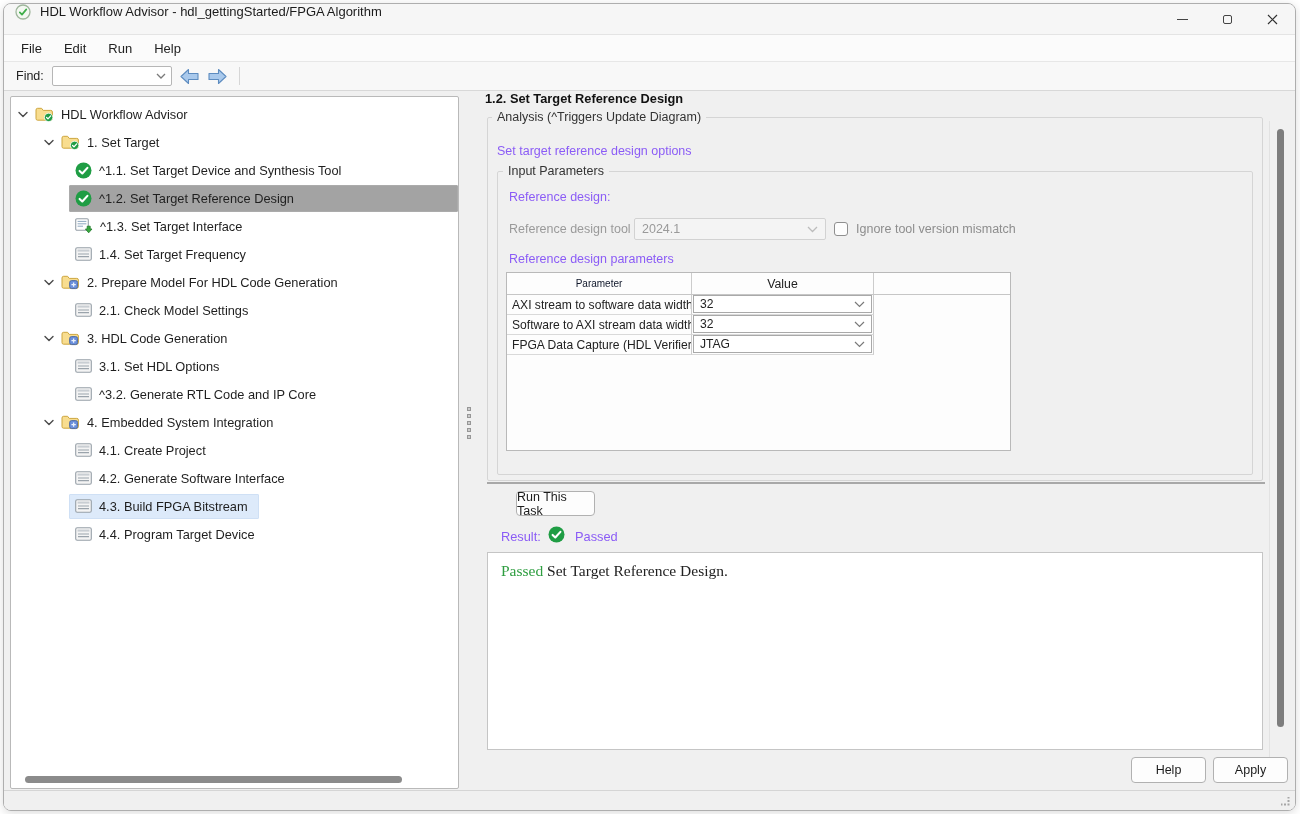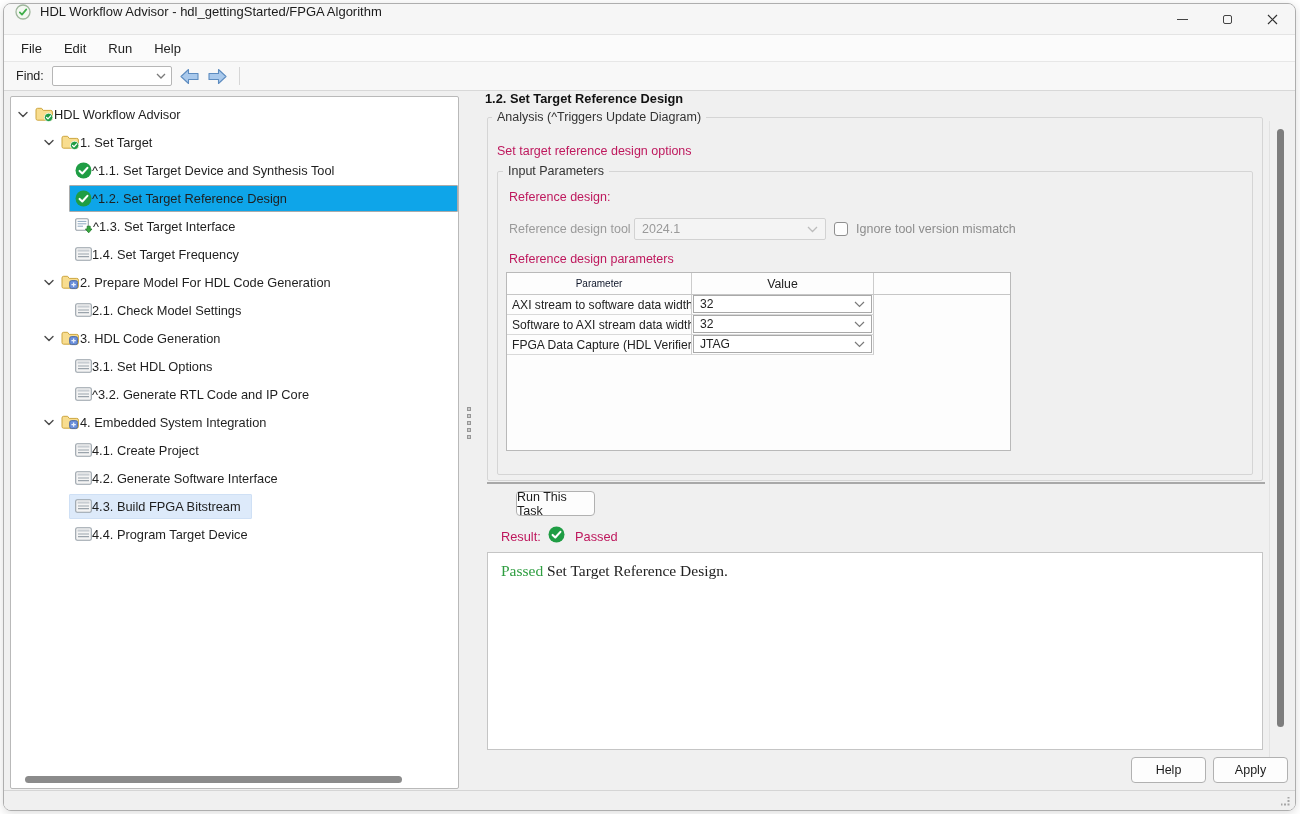--- a/index.html
+++ b/index.html
@@ -41,43 +41,43 @@
   .bottom-strip { position:absolute; left:0; right:0; bottom:0; height:20px;
                   border-top:1px solid #d5d5d5; background:#f0f0f0; }
   .resize-grip { position:absolute; right:5px; bottom:4px; display:flex; }
 
   
   .treepanel { position:absolute; left:6px; top:5px; width:449px; bottom:21px; background:#fff;
                border:1px solid #b9b9b9; border-radius:2px; overflow:hidden; }
   .tree { position:absolute; top:3px; left:0; right:0; }
   .trow { height:28px; display:flex; align-items:center; font-size:12.8px; color:#1f1f1f; }
   .expander { width:12px; display:flex; justify-content:center; flex:0 0 12px; }
-  .chip { display:flex; align-items:center; padding:4px 10px 4px 5px;
+  .chip { display:flex; align-items:center; gap:7px; padding:4px 10px 4px 5px;
           border:1px solid transparent; border-radius:1px; white-space:nowrap; }
-  .chip.selected { background:#0ea5e9; border-color:#ababab; flex:1; margin-right:0; }
+  .chip.selected { background:#a3a3a3; border-color:#ababab; flex:1; margin-right:0; }
   .chip.highlighted { background:#ddeafa; border-color:#cfe0f5; }
   .ticon { display:flex; }
   .hscroll { position:absolute; bottom:5px; left:14px; width:377px; height:7px;
              background:#8b8b8b; border-radius:4px; }
 
   
   .splitter { position:absolute; left:460px; top:316px; width:9px; height:46px;
               display:flex; flex-direction:column; gap:3px; align-items:center; }
   .splitter .dot { width:4px; height:4px; background:#cdcdcd; border:1px solid #979797; }
 
   
   .rightpanel { position:absolute; left:472px; top:0; right:0; bottom:20px;text-decoration:underline; }
   .rp-title { position:absolute; left:9px; top:0; font-size:12.8px; font-weight:bold; color:#111; }
   .groupbox { position:absolute; border:1px solid #d5d5d5; border-radius:2px; }
   #gb-analysis { left:11px; top:26px; width:776px; height:364px; }
   #gb-input    { left:21px; top:80px; width:756px; height:304px; }
   .gb-legend { position:absolute; font-size:12.5px; color:#333; background:#f0f0f0; padding:0 5px; z-index:2; }
   #lg-analysis { left:16px; top:19px; }
   #lg-input    { left:27px; top:73px; }
-  .rp-text { position:absolute; font-size:12.5px; color:#be185d; }
+  .rp-text { position:absolute; font-size:12.5px; color:#8b5cf6; }
   #desc { left:21px; top:53px; }
   #ref-label { left:33px; top:99px; }
   #tool-label { left:33px; top:131px; color:#9a9a9a; }
   #params-label { left:33px; top:161px; }
   #cb-label { left:380px; top:131px; color:#8d8d8d; }
 
   .combo { position:absolute; background:#fff; border:1px solid #b5b5b5; border-radius:2px;
            display:flex; align-items:center; padding:0 7px; font-size:12.5px; color:#222; height:22px; }
   .combo .chev { margin-left:auto; display:flex; }
   .combo.disabled { background:#f4f4f4; border-color:#d2d2d2; color:#9a9a9a; }

